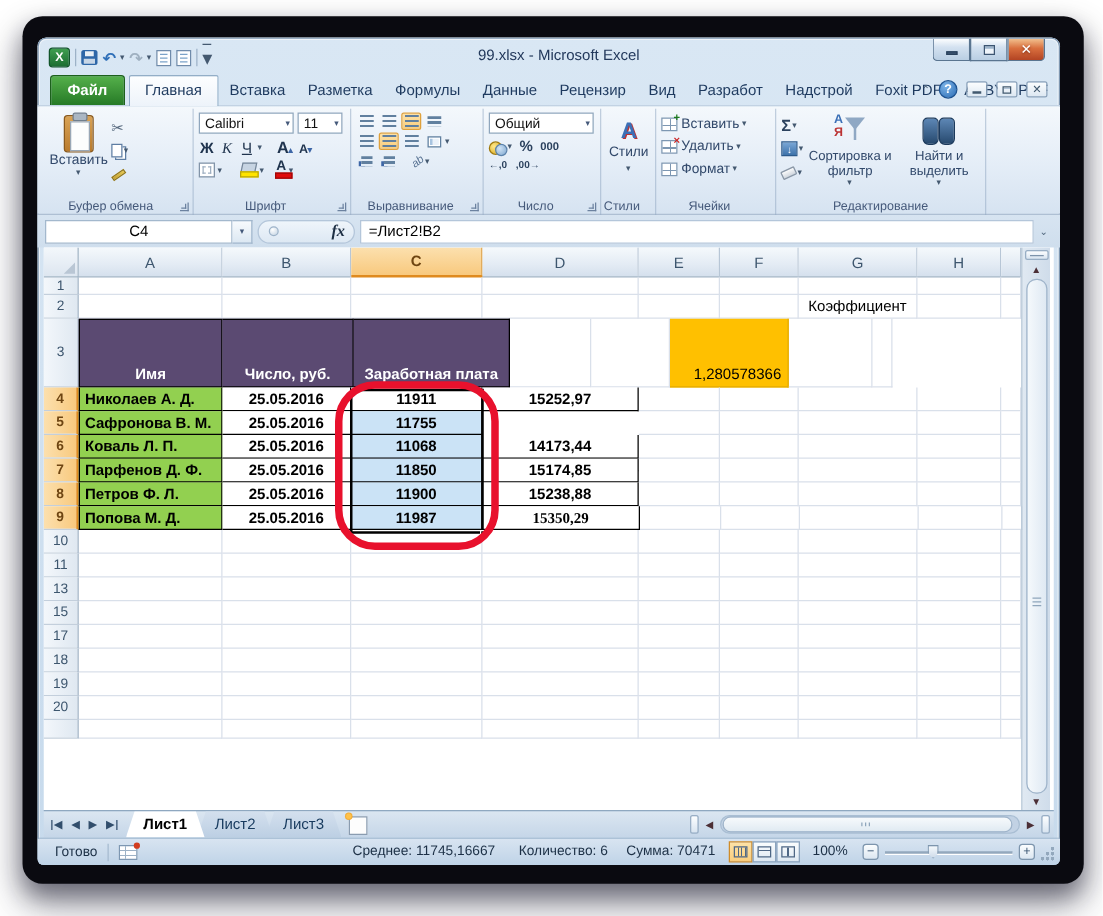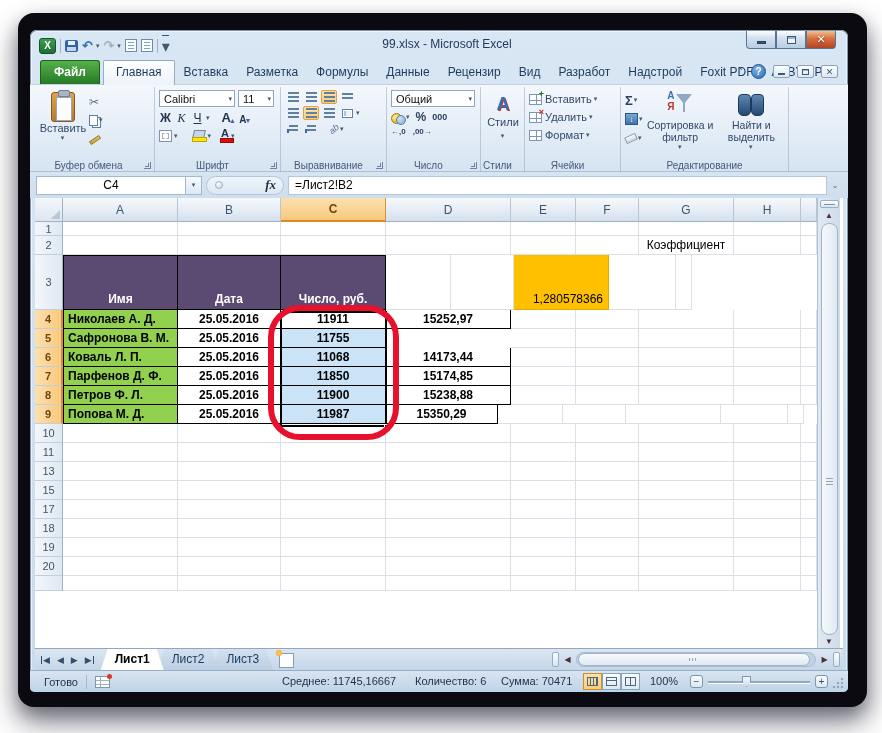--- a/index.html
+++ b/index.html
@@ -501,22 +501,22 @@
             <div class="cell" style="width: 125px;"></div>
             <div class="cell" style="width: 65px;"></div>
             <div class="cell" style="width: 63px;"></div>
             <div class="cell c-lbl" style="width: 95px;">Коэффициент</div>
             <div class="cell" style="width: 67px;"></div>
             <div class="cell" style="width: 16px;"></div>
           </div>
           <div class="grow" style="height: 55px;">
             <div class="rh">3</div>
             <div class="cell c-ph bd bl bt" style="width: 115px;">Имя</div>
-            <div class="cell c-ph bd bt" style="width: 103px;">Дата</div>
             <div class="cell c-ph bd bt" style="width: 105px;">Число, руб.</div>
+            <div class="cell c-ph bd bt" style="width: 125px;">Заработная плата</div>
             <div class="cell" style="width: 65px;"></div>
             <div class="cell" style="width: 63px;"></div>
             <div class="cell c-org" style="width: 95px;">1,280578366</div>
             <div class="cell" style="width: 67px;"></div>
             <div class="cell" style="width: 16px;"></div>
           </div>
           <div class="grow" style="height: 19px;">
             <div class="rh sel">4</div>
             <div class="cell c-gn bd bl" style="width: 115px;">Николаев А. Д.</div>
             <div class="cell c-wt bd" style="width: 103px;">25.05.2016</div>
@@ -574,21 +574,21 @@
             <div class="cell" style="width: 63px;"></div>
             <div class="cell" style="width: 95px;"></div>
             <div class="cell" style="width: 67px;"></div>
             <div class="cell" style="width: 16px;"></div>
           </div>
           <div class="grow" style="height: 19px;">
             <div class="rh sel">9</div>
             <div class="cell c-gn bd bl" style="width: 115px;">Попова М. Д.</div>
             <div class="cell c-wt bd" style="width: 103px;">25.05.2016</div>
             <div class="cell c-sel bd" style="width: 105px;">11987</div>
-            <div class="cell c-wt bd" style="width: 112px;">15350,29</div>
+            <div class="cell c-wt bd" style="width: 126px; font-family: Liberation Serif, serif;">15350,29</div>
             <div class="cell" style="width: 65px;"></div>
             <div class="cell" style="width: 63px;"></div>
             <div class="cell" style="width: 95px;"></div>
             <div class="cell" style="width: 67px;"></div>
             <div class="cell" style="width: 16px;"></div>
           </div>
           <div class="grow" style="height: 19px;">
             <div class="rh">10</div>
             <div class="cell" style="width: 115px;"></div>
             <div class="cell" style="width: 103px;"></div>

